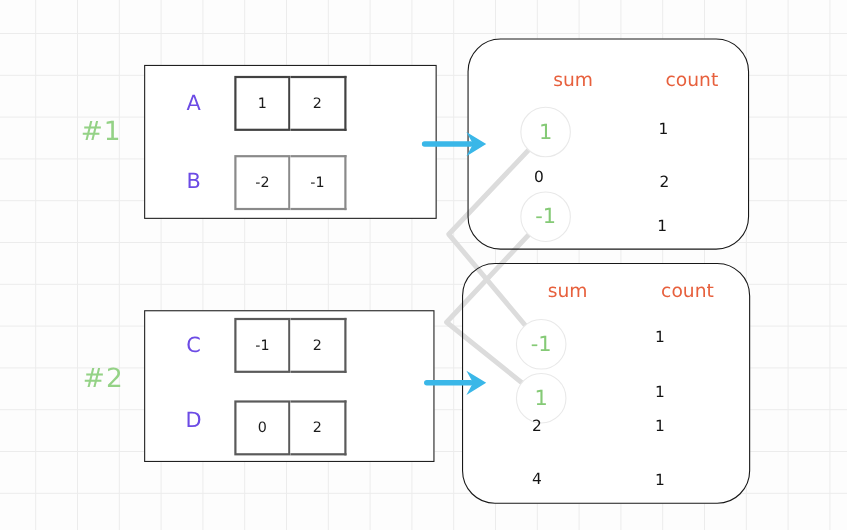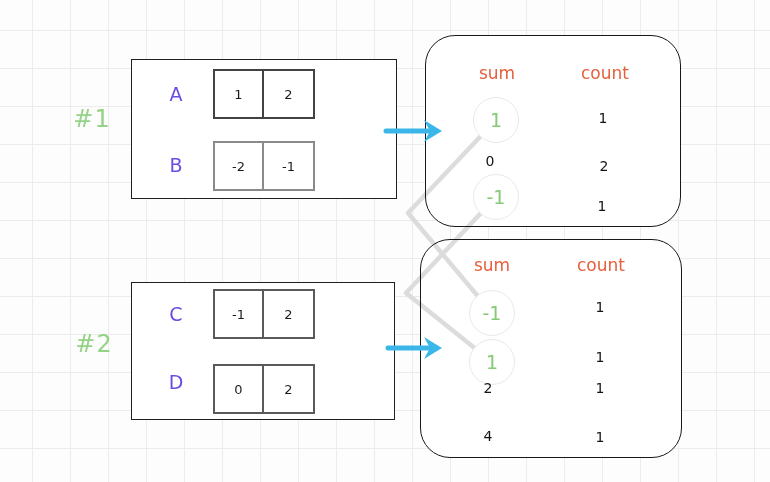--- a/index.html
+++ b/index.html
@@ -21,21 +21,21 @@
   .cell { width:51px; height:50px; display:flex; align-items:center; justify-content:center;
           font-size:13px; color:#1c1c1c; background:#fff; }
   .cells.dark  .cell { border:2px solid #424242; }
   .cells.light .cell { border:2px solid #8a8a8a; }
   .cells.mid   .cell { border:2px solid #5a5a5a; }
   .cell + .cell { border-left:none !important; }
   .card-bg { position:absolute; background:#fff; border-radius:30px; z-index:1; }
   .svg-connect { position:absolute; inset:0; z-index:2; pointer-events:none; }
   .card-border { position:absolute; border:1.6px solid #181818; border-radius:30px; z-index:3; pointer-events:none; }
   .card-content { position:absolute; z-index:4; }
-  .hdr  { position:absolute; transform:translate(-50%,-50%); font-size:17px; color:#e7603d; }
+  .hdr  { position:absolute; transform:translate(-50%,-50%); font-size:17px; color:#e7603d;margin-left:24px; }
   .tval { position:absolute; transform:translate(-50%,-50%); font-size:14px; color:#141414; }
   .hl-circle { position:absolute; transform:translate(-50%,-50%); width:46px; height:46px; border-radius:50%;
                background:#fff; border:1.6px solid #e9e9e9; display:flex; align-items:center; justify-content:center;
                font-size:19px; color:#85ca76; }
   .svg-arrows { position:absolute; inset:0; z-index:5; pointer-events:none; }
 </style>
 </head>
 <body>
 
 <div class="canvas">

